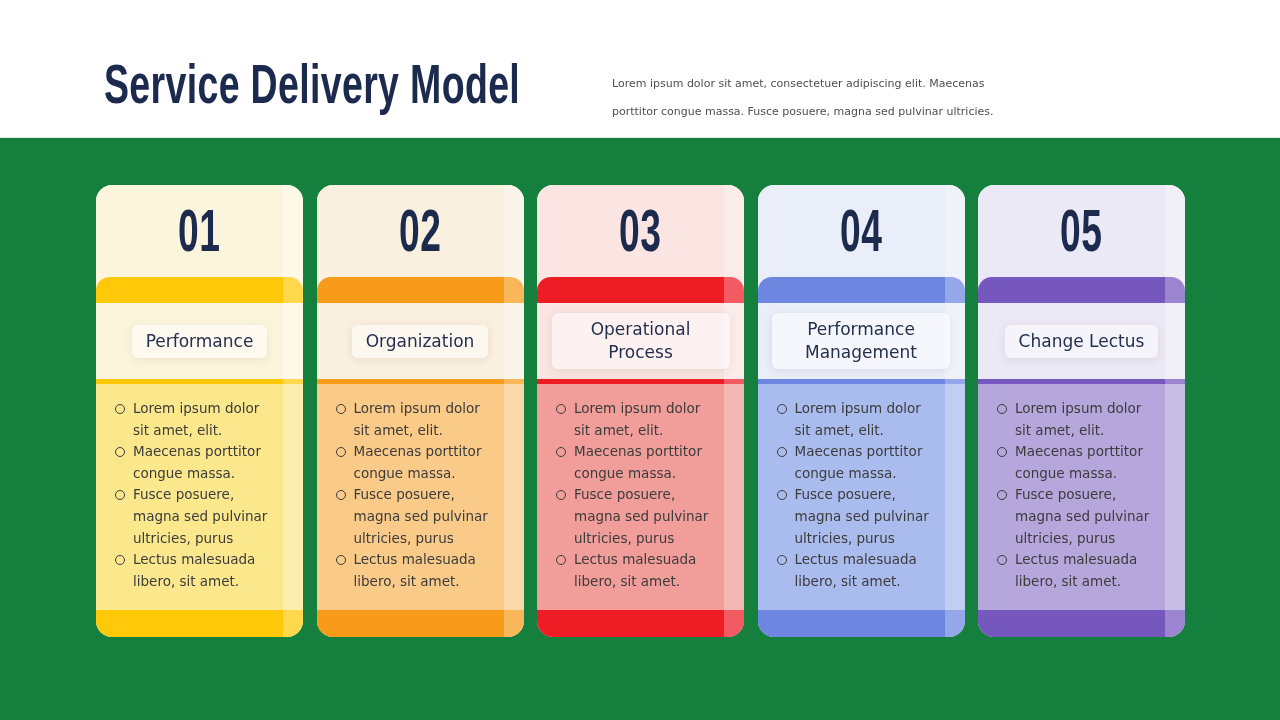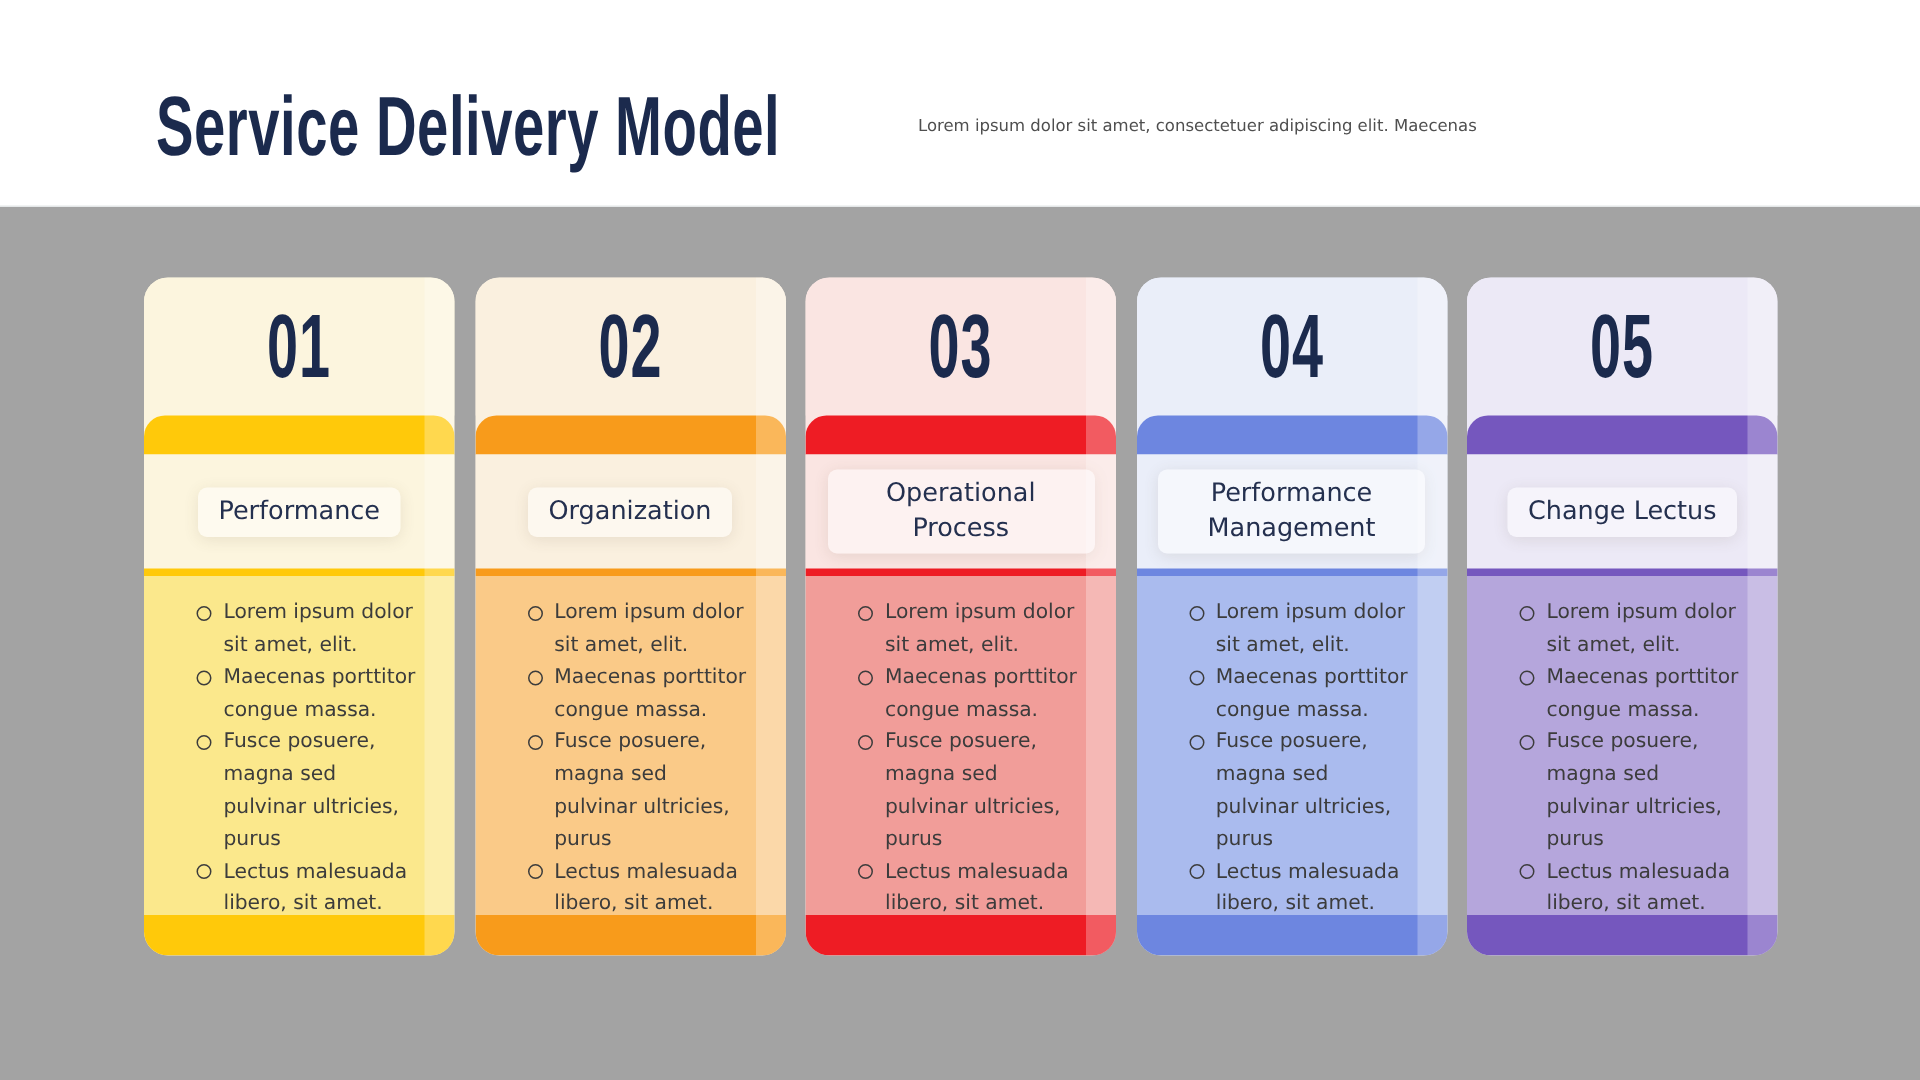--- a/index.html
+++ b/index.html
@@ -2,21 +2,21 @@
 <html><head>
 <meta charset="utf-8">
 <style>
   html,body{margin:0;padding:0;}
   body{
     width:1280px;height:720px;
     background:#ffffff;
     font-family:"DejaVu Sans","Liberation Sans",sans-serif;
     overflow:hidden;
   }
-  .slide{position:relative;width:1280px;height:720px;background:#a3a3a3;}
+  .slide{position:relative;width:1280px;height:720px;background:#15803d;}
 
   
   .header{
     position:absolute;top:0;left:0;width:1280px;height:137px;
     background:#ffffff;border-bottom:1px solid #e4e7e8;
   }
   .slide-title{
     position:absolute;left:104px;top:56px;
     font-family:"Liberation Sans",sans-serif;
     font-weight:700;font-size:56px;line-height:1;
@@ -57,21 +57,21 @@
   .pill{
     background:rgba(255,255,255,0.5);
     box-shadow:0 2px 10px rgba(95,85,55,0.12);
     border-radius:6px;padding:5px 14px;
     font-size:17px;line-height:23px;color:#24304f;
     text-align:center;max-width:150px;
   }
   .divider{height:5px;background:var(--accent);}
   .body-sec{
     height:226px;background:var(--body);
-    padding:14px 26px 0 35px;box-sizing:border-box;
+    padding:14px 26px 0 19px;box-sizing:border-box;
   }
   .bullet{display:flex;align-items:flex-start;font-size:13.5px;line-height:21.6px;color:#3c3c3c;}
   .ring{
     flex:0 0 auto;width:8px;height:8px;
     border:1.5px solid #3c3c3c;border-radius:50%;
     margin:5.5px 8px 0 0;
   }
   .footer-bar{height:27px;background:var(--accent);}
   .strip{
     position:absolute;top:0;right:0;bottom:0;width:20px;
@@ -80,20 +80,21 @@
 </style>
 </head>
 <body>
 
 <div class="slide">
 
   <div class="header">
     <div class="slide-title">Service Delivery Model</div>
     <div class="slide-desc">
       <div>Lorem ipsum dolor sit amet, consectetuer adipiscing elit. Maecenas</div>
+      <div>porttitor congue massa. Fusce posuere, magna sed pulvinar ultricies.</div>
     </div>
   </div>
 
   <div class="cards">
 
     <div class="card" style="--accent: #FFC90A; --top: #FCF5DE; --body: #FBE88C;">
       <div class="num-sec">
         <div class="num">01</div>
       </div>
       <div class="band"></div>

